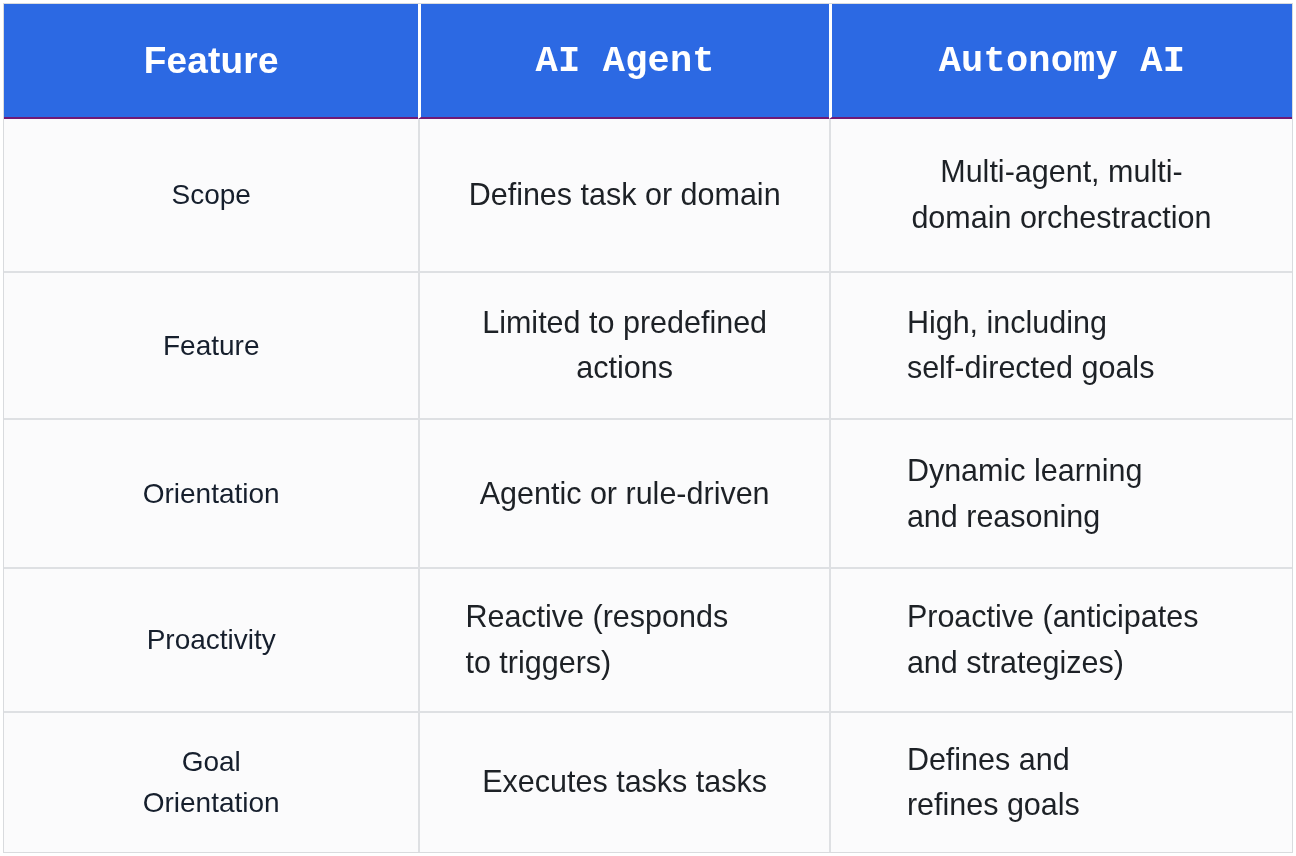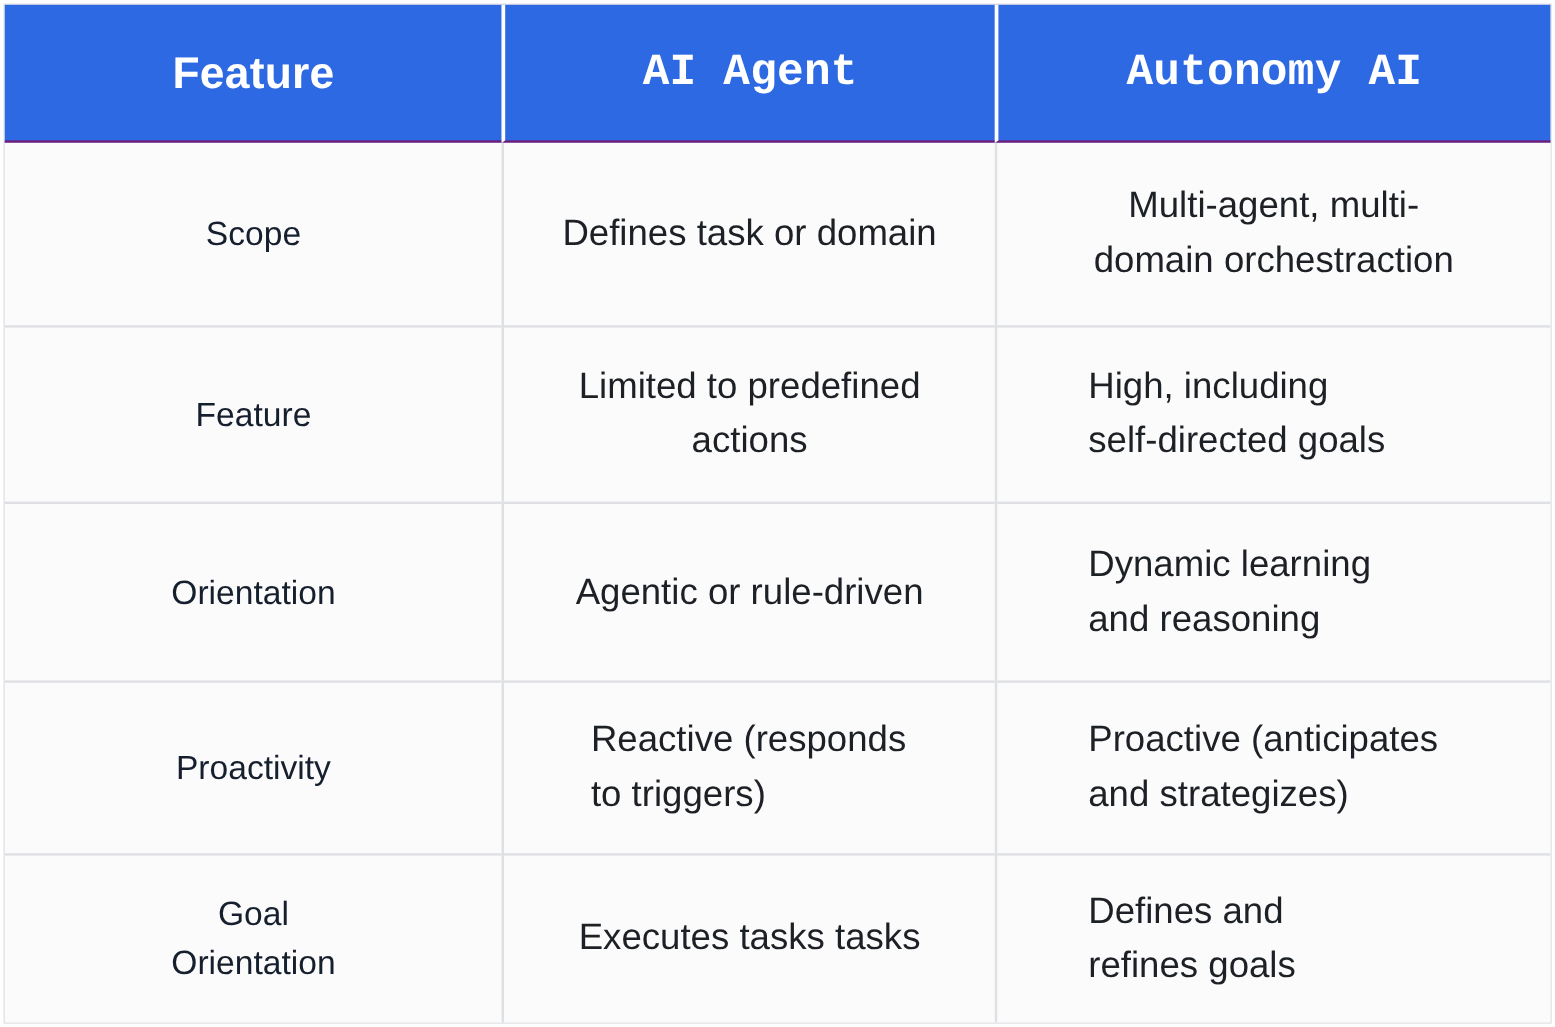--- a/index.html
+++ b/index.html
@@ -62,21 +62,21 @@
     font-size: 28px;
     color: var(--feature-text);
     line-height: 1.48;
   }
   .vcell {
     font-size: 30.5px;
     color: var(--body-text);
     line-height: 1.5;
   }
   
-  .left-c2 { justify-content: flex-start; text-align: left; padding-left: 72px; }
+  .left-c2 { justify-content: flex-start; text-align: left; padding-left: 45px; }
   .left-c3 { justify-content: flex-start; text-align: left; padding-left: 76px; }
 </style>
 </head>
 <body>
 
 <div class="frame">
   <div class="table">
 
     <div class="row header-row">
       <div class="cell">Feature</div>

